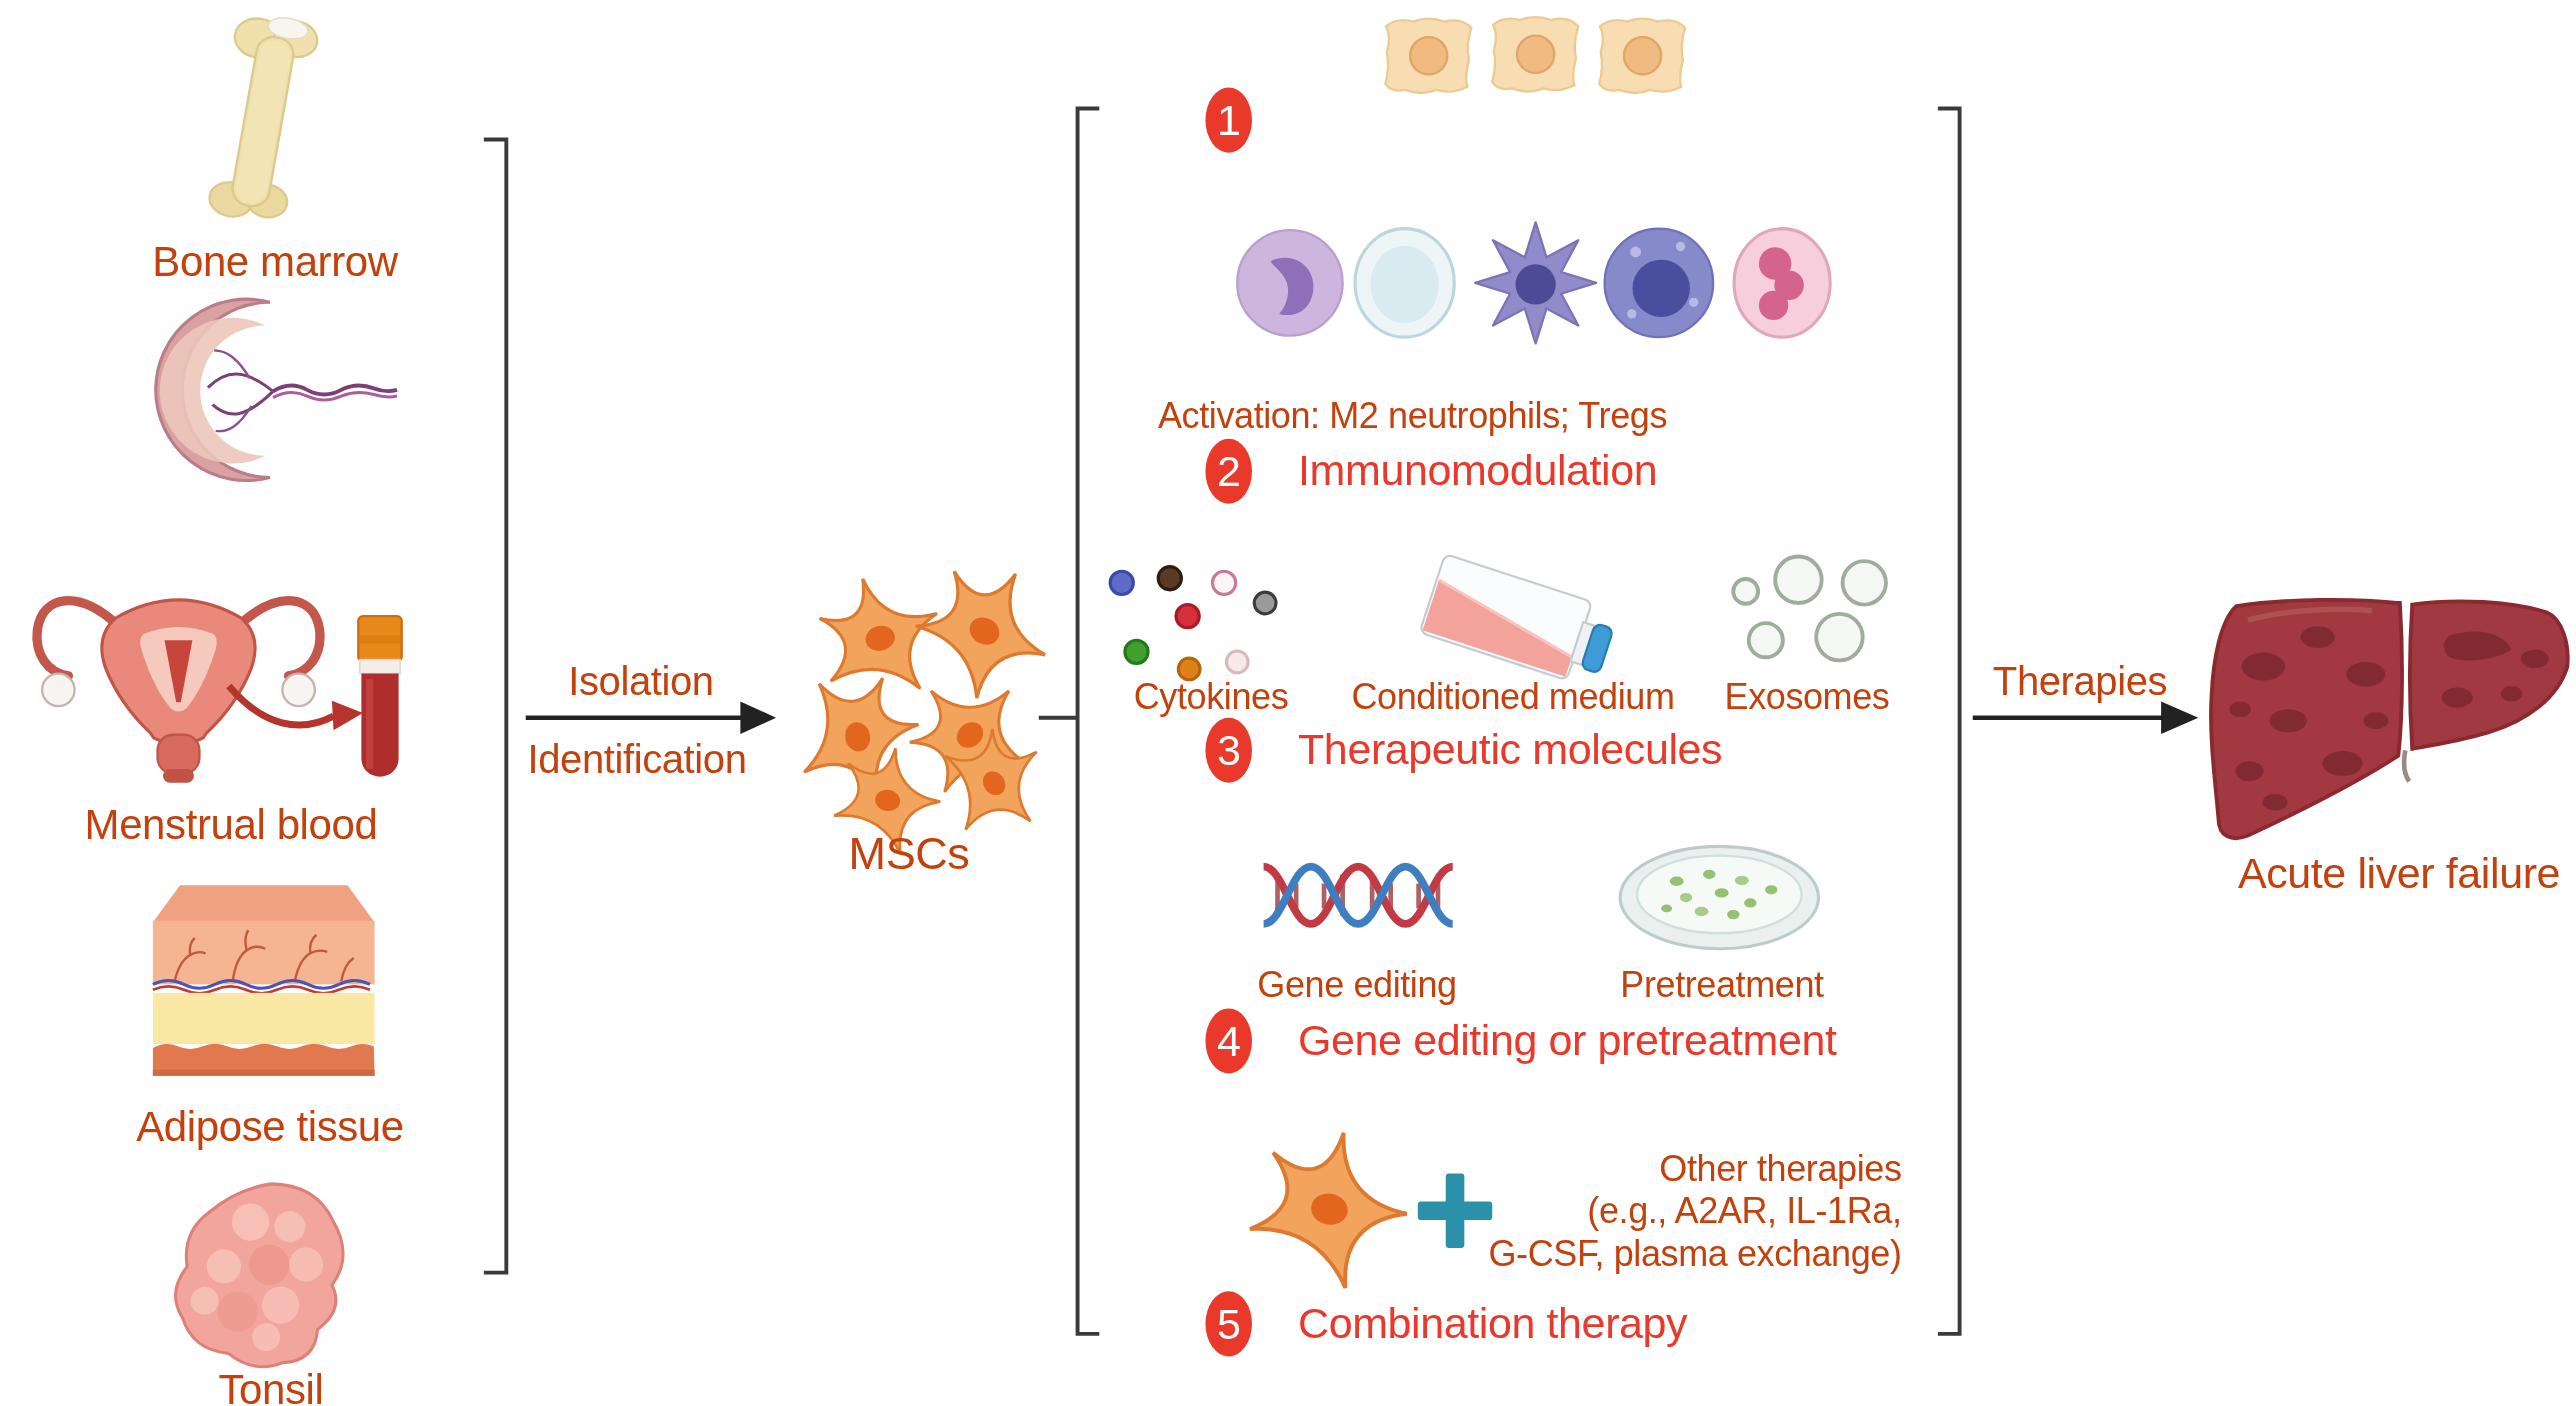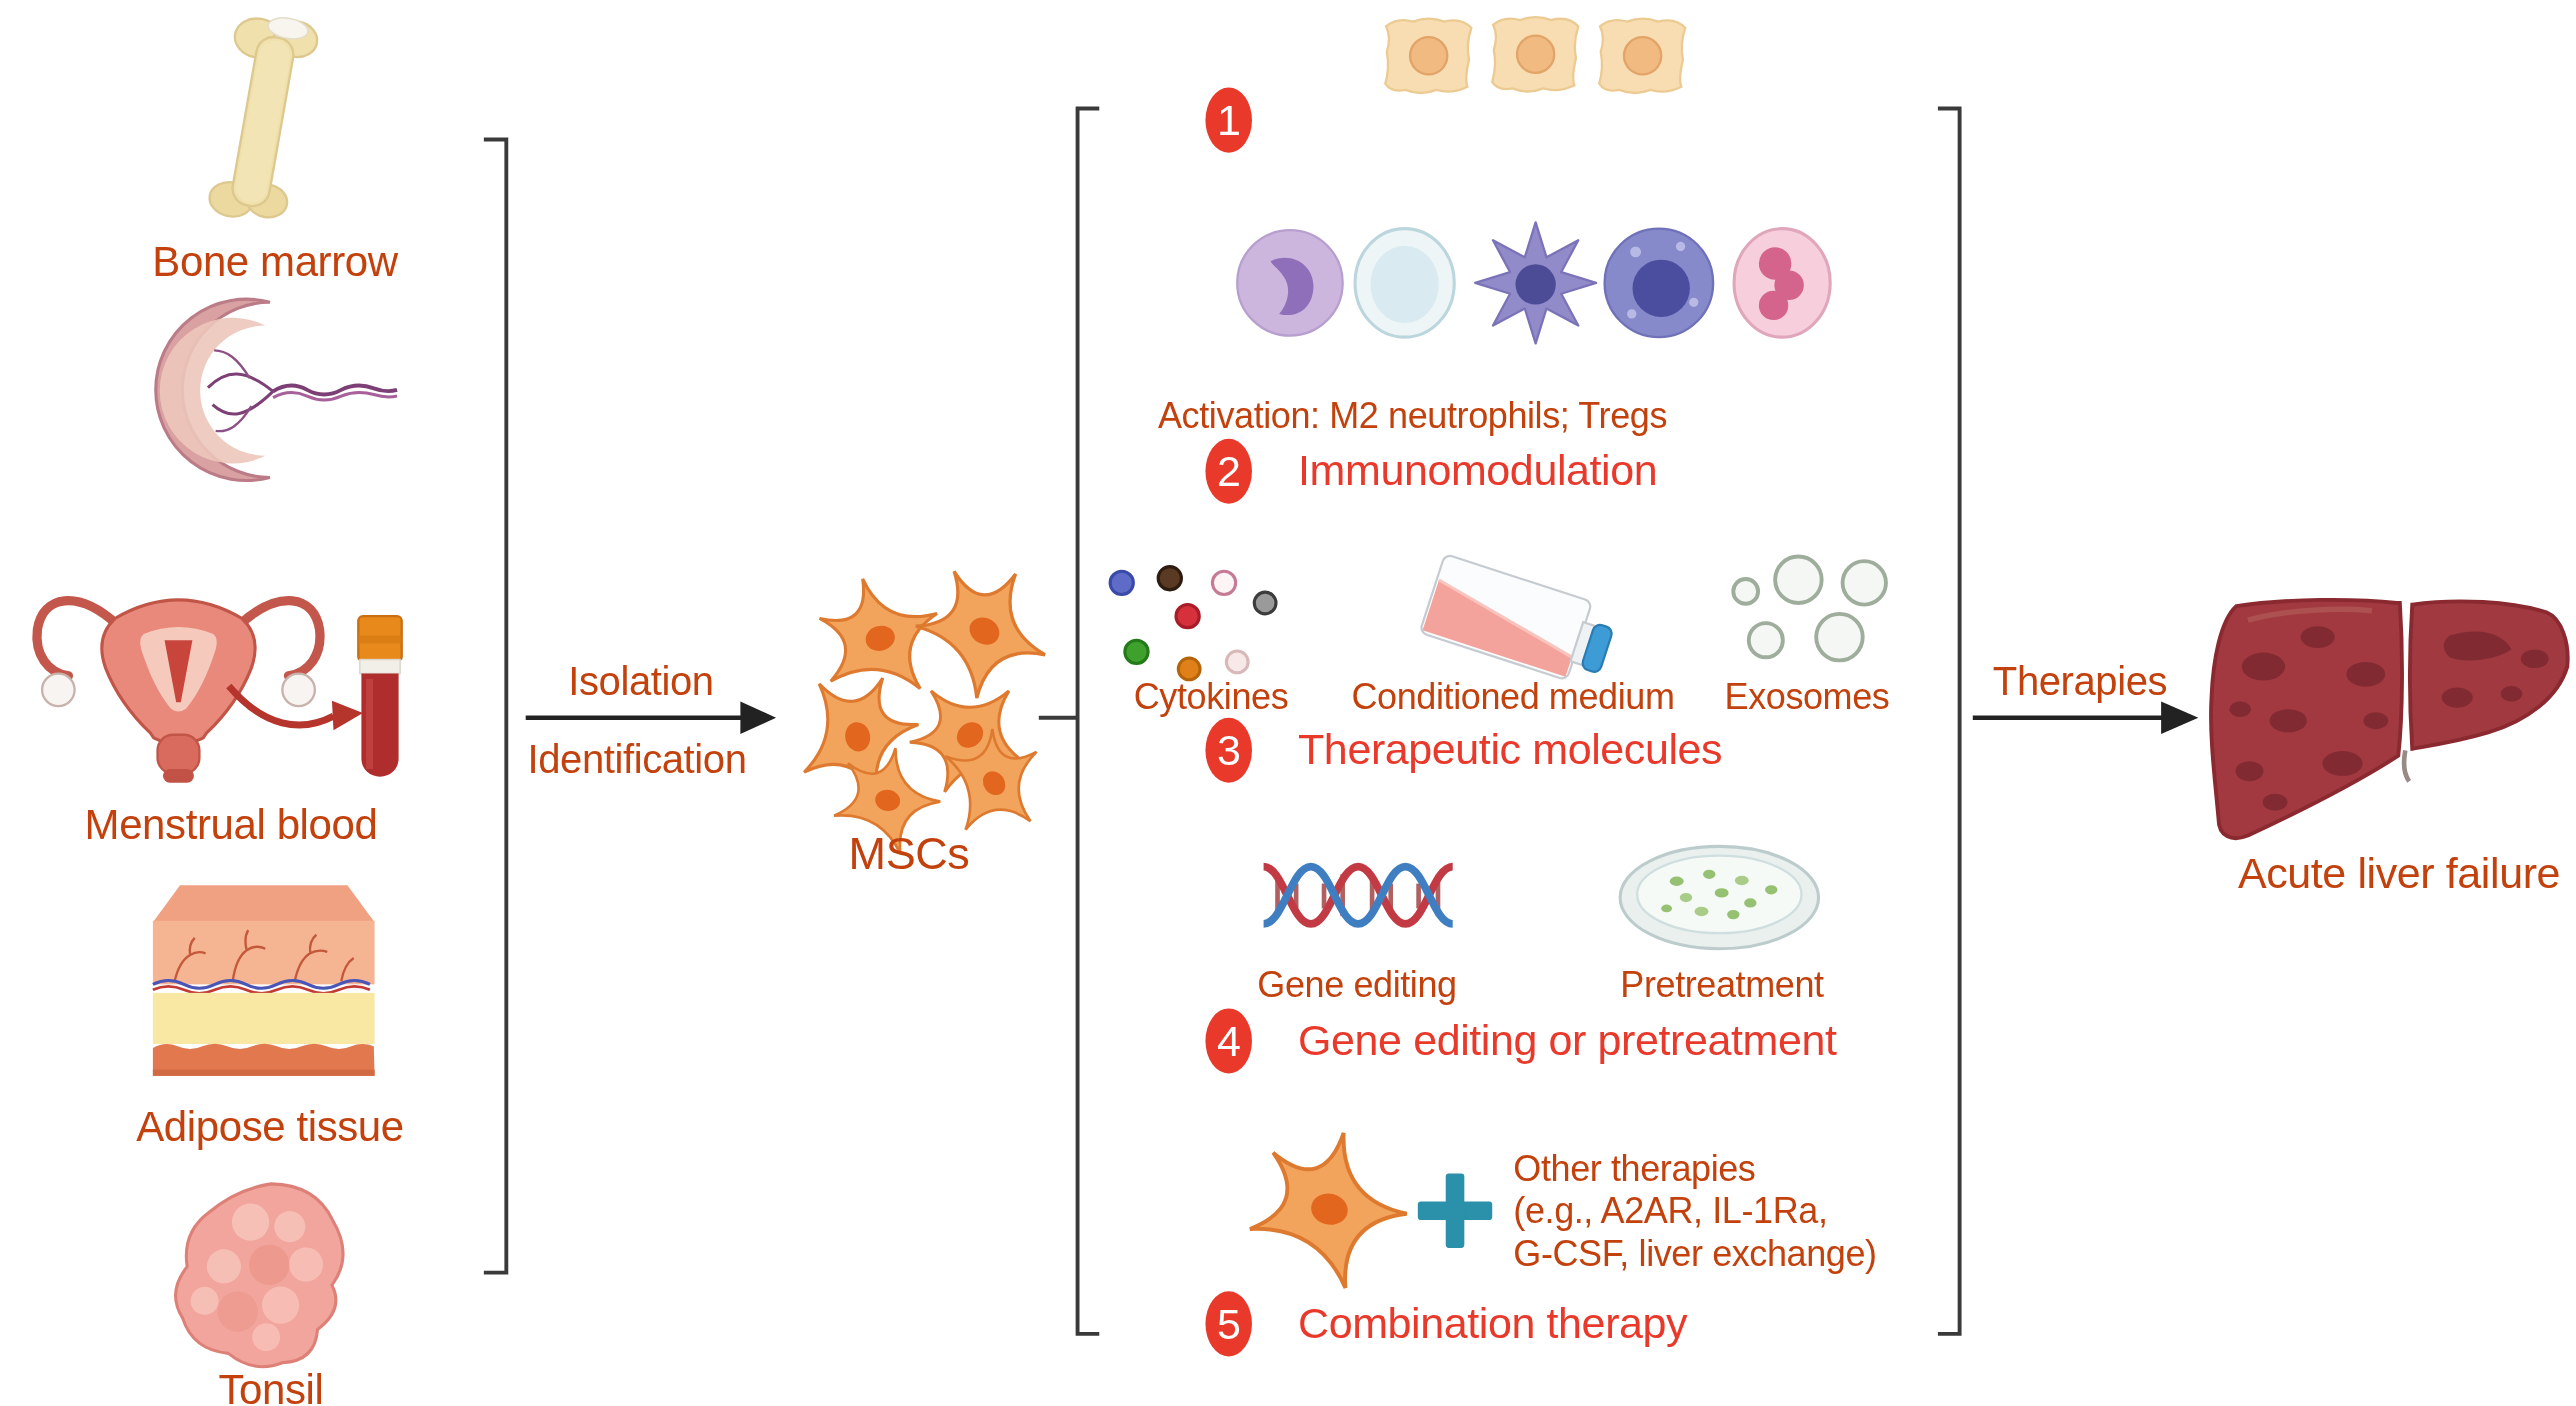--- a/index.html
+++ b/index.html
@@ -3,21 +3,21 @@
 <meta charset="utf-8">
 <style>
   html,body{margin:0;padding:0;background:#fff;}
   #fig{position:relative;width:2576px;height:1406px;background:#fff;font-family:"Liberation Sans",sans-serif;overflow:hidden;}
   #art{position:absolute;left:0;top:0;}
   .t{position:absolute;white-space:nowrap;color:#c2410c;line-height:1.02;letter-spacing:-0.4px;}
   .c{transform:translate(-50%,-50%);}
   .l{transform:translate(0,-50%);}
   .f58{font-size:45px}.f56{font-size:43px}.f54{font-size:42px}.f52{font-size:40px}.f46{font-size:36px}.f55{font-size:43px}
   .red{color:#e8392b;}
-  .ctr{text-align:left;}
+  .ctr{text-align:right;}
   .num{position:absolute;transform:translate(-50%,-50%);font-size:43px;color:#fff;letter-spacing:0;}
 </style>
 </head>
 <body>
 
 <div id="fig">
 <svg id="art" width="2576" height="1406" viewBox="0 0 3323 1814">
   <defs>
     <g id="msc">
       <path d="M 0 -82 Q 11.6 -13.8 81 -14 Q 16 8 35 74 Q -6 17 -74 35 Q -18 -2 -67 -47 Q -8 -16 0 -82 Z" fill="#f3a45c" stroke="#dd7a30" stroke-width="4"></path>
@@ -285,19 +285,19 @@
   <div class="t c f46" style="left:1211px;top:697px">Cytokines</div>
   <div class="t c f46" style="left:1513px;top:697px">Conditioned medium</div>
   <div class="t c f46" style="left:1807px;top:697px">Exosomes</div>
 
   <div class="t c f46" style="left:1357px;top:985px">Gene editing</div>
   <div class="t c f46" style="left:1722px;top:985px">Pretreatment</div>
 
   <div class="t c f46 ctr" style="left:1695px;top:1212px;line-height:1.18">
     <div>Other therapies</div>
     <div>(e.g., A2AR, IL-1Ra,</div>
-    <div>G-CSF, liver exchange)</div>
+    <div>G-CSF, plasma exchange)</div>
   </div>
 
   <div class="t c f52" style="left:2080px;top:681px">Therapies</div>
   <div class="t c f56" style="left:2399px;top:874px">Acute liver failure</div>
 </div>
 
 
 </body></html>

